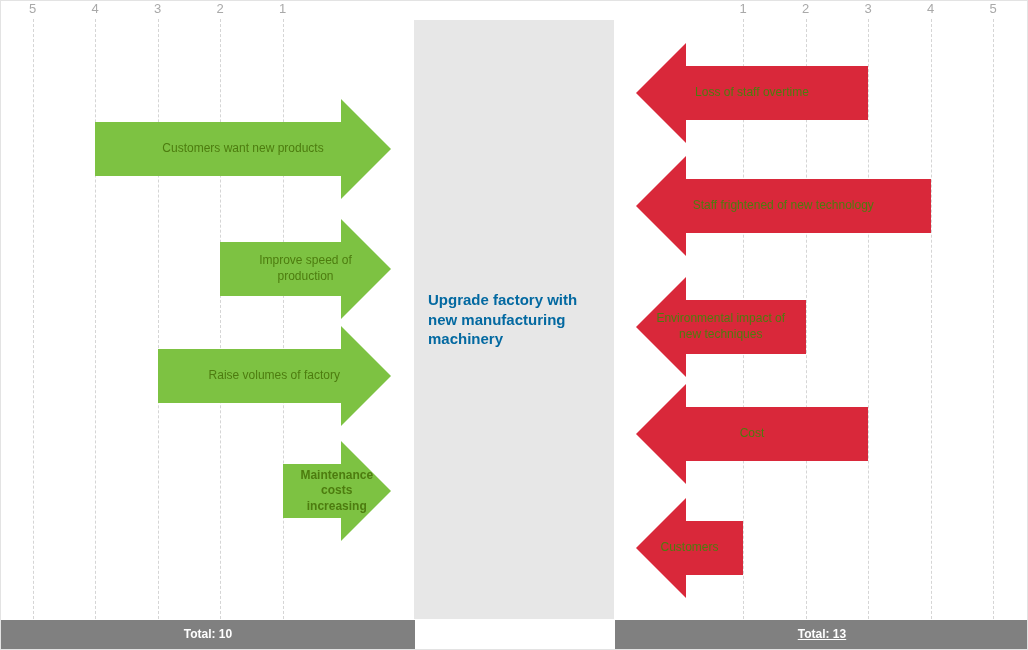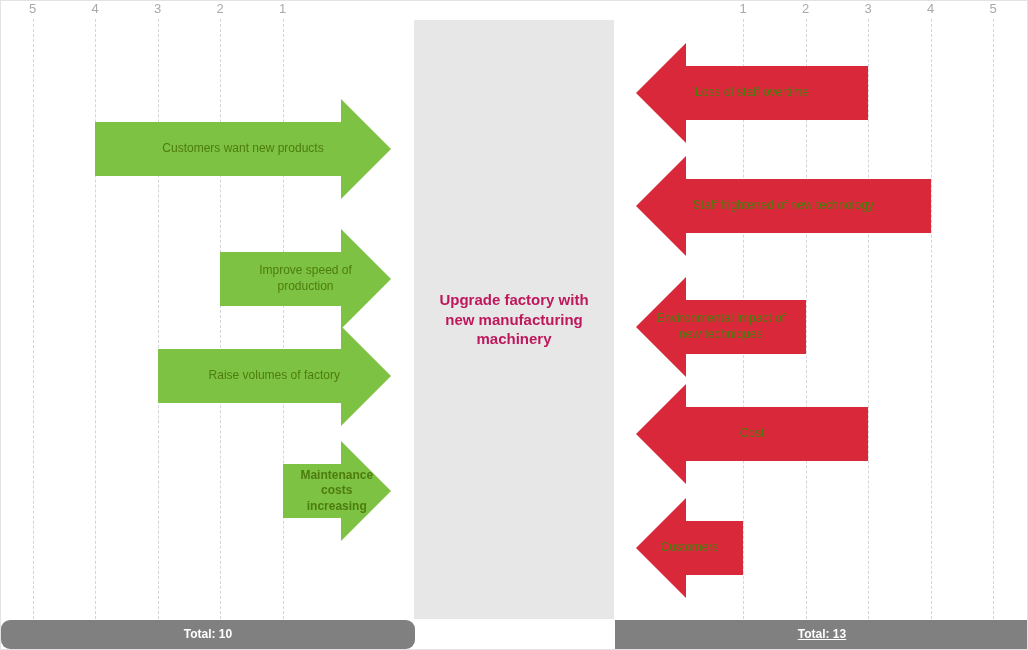--- a/index.html
+++ b/index.html
@@ -36,24 +36,23 @@
     top: 19px;
     width: 200px;
     height: 599px;
     background: #e7e7e7;
     display: flex;
     align-items: center;
     justify-content: center;
   }
   .center-text {
     width: 172px;
-    text-align: center;
     font-size: 15px;
     font-weight: bold;
-    color: #be185d;
+    color: #0369a1;
     line-height: 1.32;
     white-space: pre-line;
   }
   .arrow { position: absolute; height: 100px; }
   .arrow-body { position: absolute; top: 23px; height: 54px; }
   .arrow-head { position: absolute; top: 0; width: 0; height: 0; }
   .arrow-label {
     position: absolute;
     left: 0; top: 0; right: 0; bottom: 0;
     display: flex;
@@ -71,21 +70,21 @@
     top: 619px;
     height: 29px;
     width: 414px;
     background: #808080;
     color: #ffffff;
     font-size: 12px;
     font-weight: bold;
     text-align: center;
     line-height: 29px;
   }
-  .total-bar.left { left: 0; border-radius: 9px; }
+  .total-bar.left { left: 0; }
   .total-bar.right { left: 614px; text-decoration: underline; }
 </style>
 </head>
 <body>
 
 <div class="canvas">
   <div id="grid-layer">
       <div class="gridline" style="left: 31.5px;"></div>
       <div class="gridline" style="left: 94px;"></div>
       <div class="gridline" style="left: 156.5px;"></div>
@@ -115,21 +114,21 @@
 new manufacturing
 machinery</div>
   </div>
 
   <div id="driving-layer">
       <div class="arrow" style="left: 94px; top: 98px; width: 296px;">
         <div class="arrow-body" style="background: rgb(125, 194, 66); width: 246px; left: 0px;"></div>
         <div class="arrow-head" style="border-top: 50px solid transparent; border-bottom: 50px solid transparent; right: 0px; border-left: 50px solid rgb(125, 194, 66);"></div>
         <div class="arrow-label">Customers want new products</div>
       </div>
-      <div class="arrow" style="left: 219px; top: 228px; width: 171px;">
+      <div class="arrow" style="left: 219px; top: 218px; width: 171px;">
         <div class="arrow-body" style="background: rgb(125, 194, 66); width: 121px; left: 0px;"></div>
         <div class="arrow-head" style="border-top: 50px solid transparent; border-bottom: 50px solid transparent; right: 0px; border-left: 50px solid rgb(125, 194, 66);"></div>
         <div class="arrow-label">Improve speed of
 production</div>
       </div>
       <div class="arrow" style="left: 156.5px; top: 325px; width: 233.5px;">
         <div class="arrow-body" style="background: rgb(125, 194, 66); width: 183.5px; left: 0px;"></div>
         <div class="arrow-head" style="border-top: 50px solid transparent; border-bottom: 50px solid transparent; right: 0px; border-left: 50px solid rgb(125, 194, 66);"></div>
         <div class="arrow-label">Raise volumes of factory</div>
       </div>

